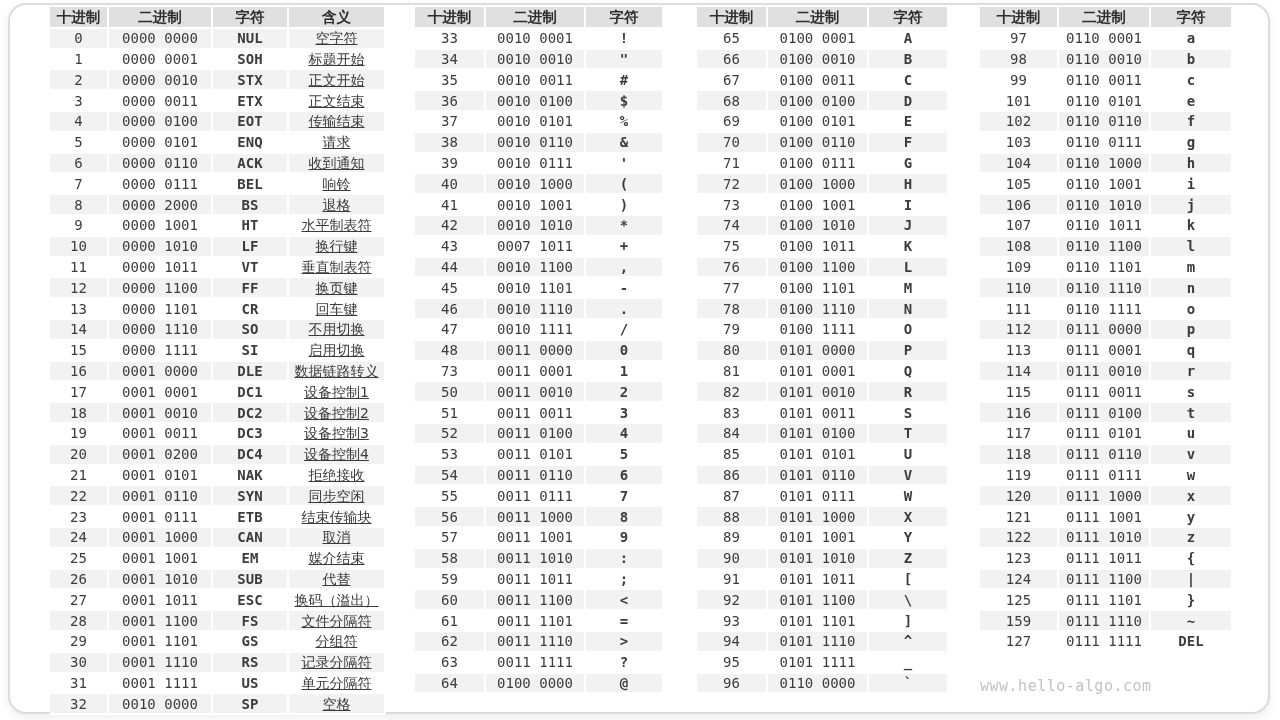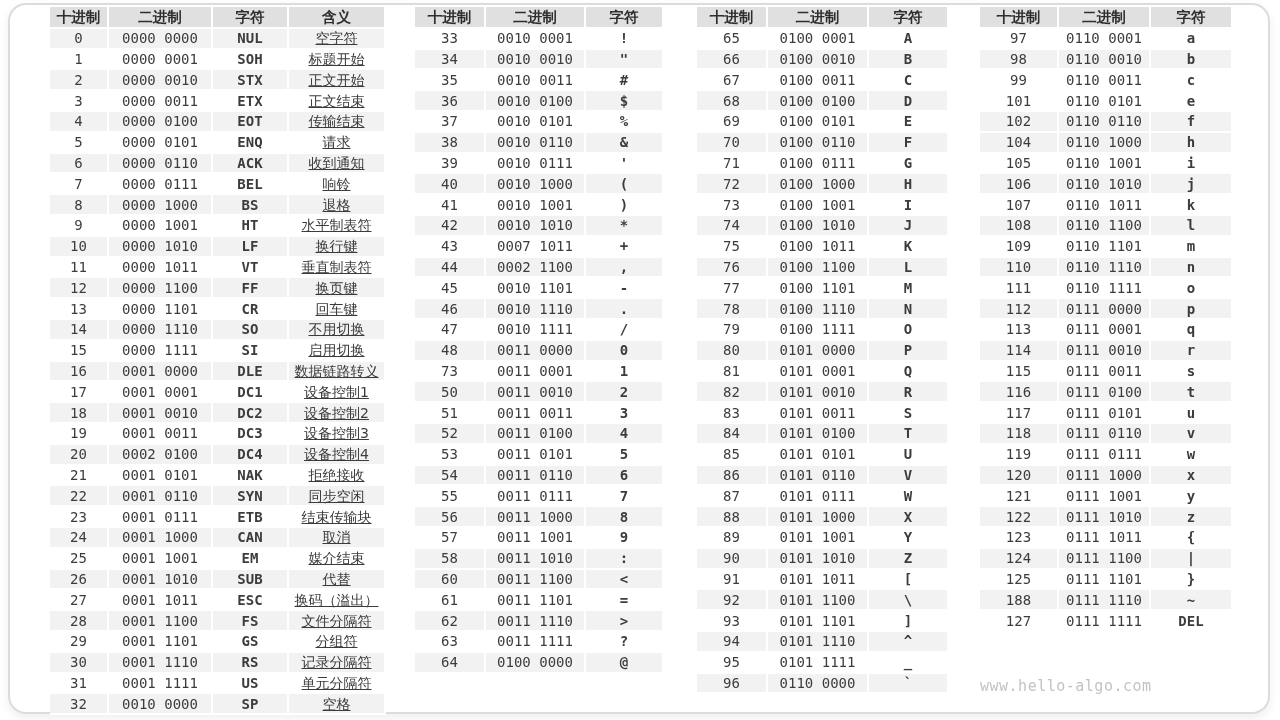--- a/index.html
+++ b/index.html
@@ -158,21 +158,21 @@
           <td class="c3">收到通知</td>
         </tr>
         <tr>
           <td class="c0">7</td>
           <td class="c1">0000 0111</td>
           <td class="c2">BEL</td>
           <td class="c3">响铃</td>
         </tr>
         <tr class="alt">
           <td class="c0">8</td>
-          <td class="c1">0000 1000</td>
+          <td class="c1">0000 2000</td>
           <td class="c2">BS</td>
           <td class="c3">退格</td>
         </tr>
         <tr>
           <td class="c0">9</td>
           <td class="c1">0000 1001</td>
           <td class="c2">HT</td>
           <td class="c3">水平制表符</td>
         </tr>
         <tr class="alt">
@@ -230,21 +230,21 @@
           <td class="c3">设备控制2</td>
         </tr>
         <tr>
           <td class="c0">19</td>
           <td class="c1">0001 0011</td>
           <td class="c2">DC3</td>
           <td class="c3">设备控制3</td>
         </tr>
         <tr class="alt">
           <td class="c0">20</td>
-          <td class="c1">0002 0100</td>
+          <td class="c1">0001 0200</td>
           <td class="c2">DC4</td>
           <td class="c3">设备控制4</td>
         </tr>
         <tr>
           <td class="c0">21</td>
           <td class="c1">0001 0101</td>
           <td class="c2">NAK</td>
           <td class="c3">拒绝接收</td>
         </tr>
         <tr class="alt">
@@ -380,21 +380,21 @@
           <td class="c1">0010 1010</td>
           <td class="c2">*</td>
         </tr>
         <tr>
           <td class="c0">43</td>
           <td class="c1">0007 1011</td>
           <td class="c2">+</td>
         </tr>
         <tr class="alt">
           <td class="c0">44</td>
-          <td class="c1">0002 1100</td>
+          <td class="c1">0010 1100</td>
           <td class="c2">,</td>
         </tr>
         <tr>
           <td class="c0">45</td>
           <td class="c1">0010 1101</td>
           <td class="c2">-</td>
         </tr>
         <tr class="alt">
           <td class="c0">46</td>
           <td class="c1">0010 1110</td>
@@ -452,20 +452,25 @@
         </tr>
         <tr>
           <td class="c0">57</td>
           <td class="c1">0011 1001</td>
           <td class="c2">9</td>
         </tr>
         <tr class="alt">
           <td class="c0">58</td>
           <td class="c1">0011 1010</td>
           <td class="c2">:</td>
+        </tr>
+        <tr>
+          <td class="c0">59</td>
+          <td class="c1">0011 1011</td>
+          <td class="c2">;</td>
         </tr>
         <tr class="alt">
           <td class="c0">60</td>
           <td class="c1">0011 1100</td>
           <td class="c2">&lt;</td>
         </tr>
         <tr>
           <td class="c0">61</td>
           <td class="c1">0011 1101</td>
           <td class="c2">=</td>
@@ -697,20 +702,25 @@
         <tr>
           <td class="c0">101</td>
           <td class="c1">0110 0101</td>
           <td class="c2">e</td>
         </tr>
         <tr class="alt">
           <td class="c0">102</td>
           <td class="c1">0110 0110</td>
           <td class="c2">f</td>
         </tr>
+        <tr>
+          <td class="c0">103</td>
+          <td class="c1">0110 0111</td>
+          <td class="c2">g</td>
+        </tr>
         <tr class="alt">
           <td class="c0">104</td>
           <td class="c1">0110 1000</td>
           <td class="c2">h</td>
         </tr>
         <tr>
           <td class="c0">105</td>
           <td class="c1">0110 1001</td>
           <td class="c2">i</td>
         </tr>
@@ -808,21 +818,21 @@
           <td class="c0">124</td>
           <td class="c1">0111 1100</td>
           <td class="c2">|</td>
         </tr>
         <tr>
           <td class="c0">125</td>
           <td class="c1">0111 1101</td>
           <td class="c2">}</td>
         </tr>
         <tr class="alt">
-          <td class="c0">188</td>
+          <td class="c0">159</td>
           <td class="c1">0111 1110</td>
           <td class="c2">~</td>
         </tr>
         <tr>
           <td class="c0">127</td>
           <td class="c1">0111 1111</td>
           <td class="c2">DEL</td>
         </tr>
       </tbody>
   </table>

